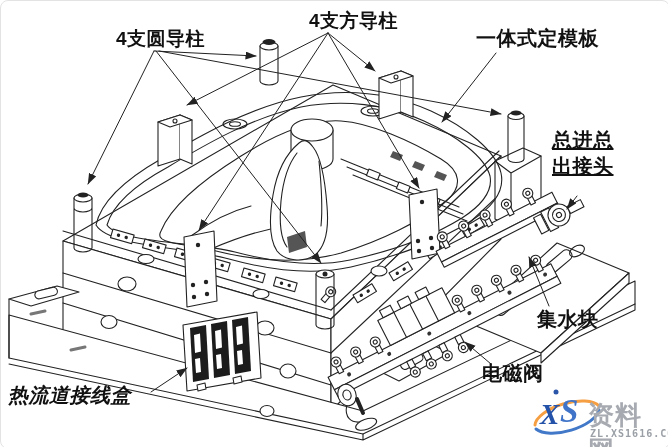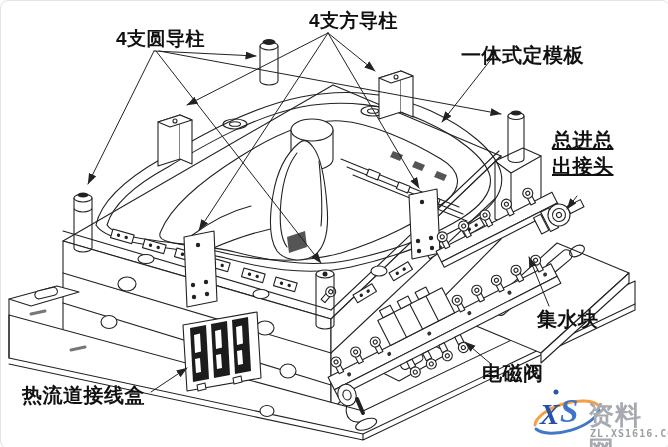--- a/index.html
+++ b/index.html
@@ -336,26 +336,26 @@
     <path d="M495,52 L441,121" marker-end="url(#arr)"></path>
     <path d="M576,195 L566,208" marker-end="url(#arr)"></path>
     <path d="M548,305 L528,256" marker-end="url(#arr)"></path>
     <path d="M490,363 L464,341" marker-end="url(#arr)"></path>
     <path d="M150,391 L186,367" marker-end="url(#arr)"></path>
   </g>
 </svg>
 
 <div class="lbl" style="left:115px;top:25px;">4支圆导柱</div>
 <div class="lbl" style="left:308px;top:7px;">4支方导柱</div>
-<div class="lbl big" style="left:460px;top:24px;margin-top:17px;">一体式定模板</div>
+<div class="lbl big" style="left:475px;top:24px;">一体式定模板</div>
 <div class="lbl big" style="left:551px;top:126px;text-decoration:underline;">总进总
 出接头</div>
 <div class="lbl big" style="left:481px;top:359px;">电磁阀</div>
 <div class="lbl big" style="left:536px;top:305px;">集水块</div>
-<div class="lbl big" style="left:21px;top:381px;">热流道接线盒</div>
+<div class="lbl big" style="left:7px;top:381px;font-style:italic;">热流道接线盒</div>
 
 <div class="wm">
   <svg width="138" height="58" viewBox="0 0 138 58" fill="none">
     <path d="M6,38 A34,15 -16 0 1 70,19" stroke="var(--swoosh_orange)" stroke-width="3" stroke-linecap="round"></path>
     <path d="M70,23 A34,15 -16 0 1 7,42" stroke="#4178c8" stroke-width="3" stroke-linecap="round"></path>
     <circle cx="27" cy="5" r="2.5" fill="#2b55a8"></circle>
   </svg>
   <span class="logo-x">X</span>
   <span class="logo-s">S</span>
   <span class="site">资料网</span>

